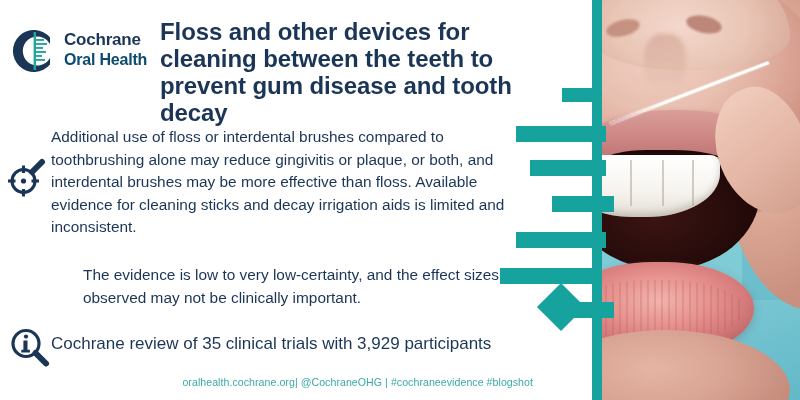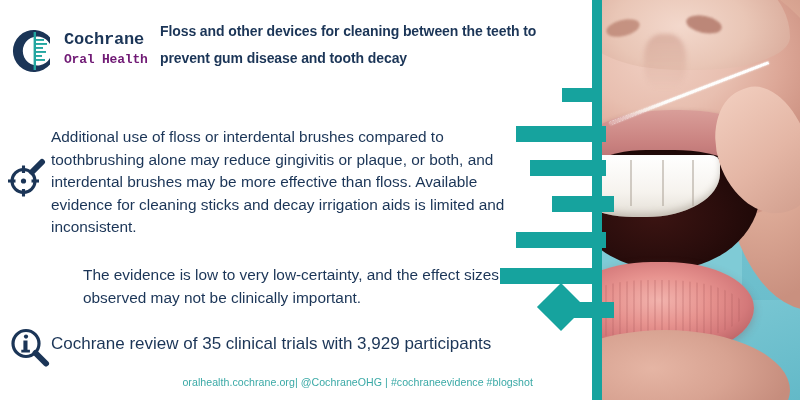--- a/index.html
+++ b/index.html
@@ -107,31 +107,31 @@
   .fbar{position:absolute;background:#16a39e;}
   .fspine{position:absolute;left:92px;top:0;width:10px;height:400px;background:#16a39e;}
   .fdiamond{
     position:absolute;width:34px;height:34px;background:#16a39e;
     transform:rotate(45deg);
   }
 
   
   .logo-wrap{position:absolute;left:12px;top:28px;width:140px;height:48px;}
   .logo-mark{position:absolute;left:0;top:0;width:46px;height:46px;}
-  .logo-text{position:absolute;left:52px;top:2px;font-family:Liberation Mono, monospace;}
+  .logo-text{position:absolute;left:52px;top:2px;}
   .logo-line1{
     font-size:17px;font-weight:bold;color:#1b3557;line-height:20px;letter-spacing:-.2px;
   }
   .logo-line2{
-    font-size:13px;font-weight:bold;color:#701a75;line-height:20px;letter-spacing:-.2px;
+    font-size:16px;font-weight:bold;color:#0c4a6e;line-height:20px;letter-spacing:-.2px;
   }
 
   .title{
     position:absolute;left:160px;top:18px;width:400px;
-    font-size:14px;font-weight:bold;color:#1b3557;line-height:27px;letter-spacing:-.1px;
+    font-size:24px;font-weight:bold;color:#1b3557;line-height:27px;letter-spacing:-.1px;
   }
 
   .target-icon{position:absolute;left:6px;top:158px;width:42px;height:40px;}
   .info-icon{position:absolute;left:8px;top:326px;width:44px;height:42px;}
 
   .body-block{
     position:absolute;left:51px;top:126px;width:470px;
     font-size:15.4px;color:#1b3557;line-height:22.6px;
   }
   .para2{

